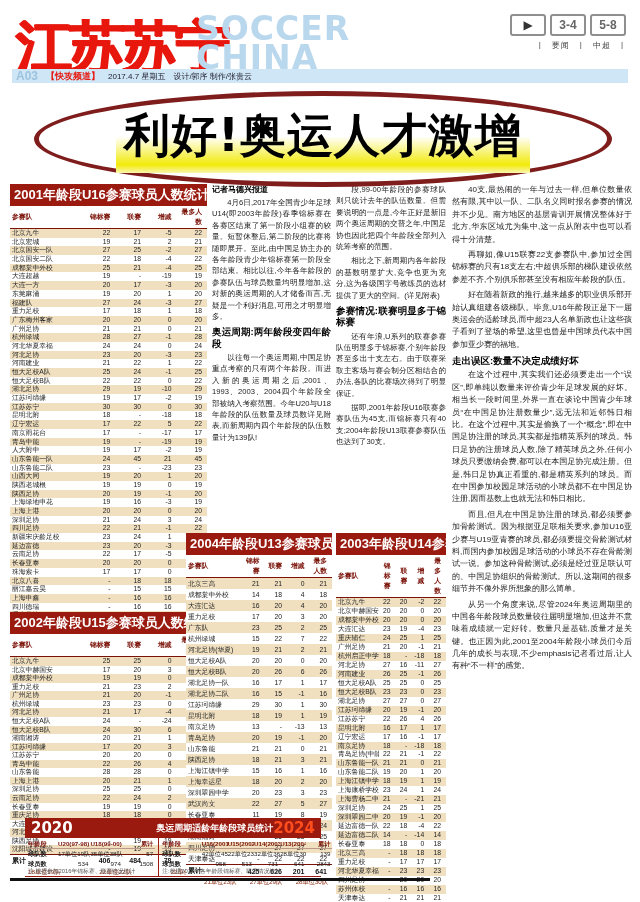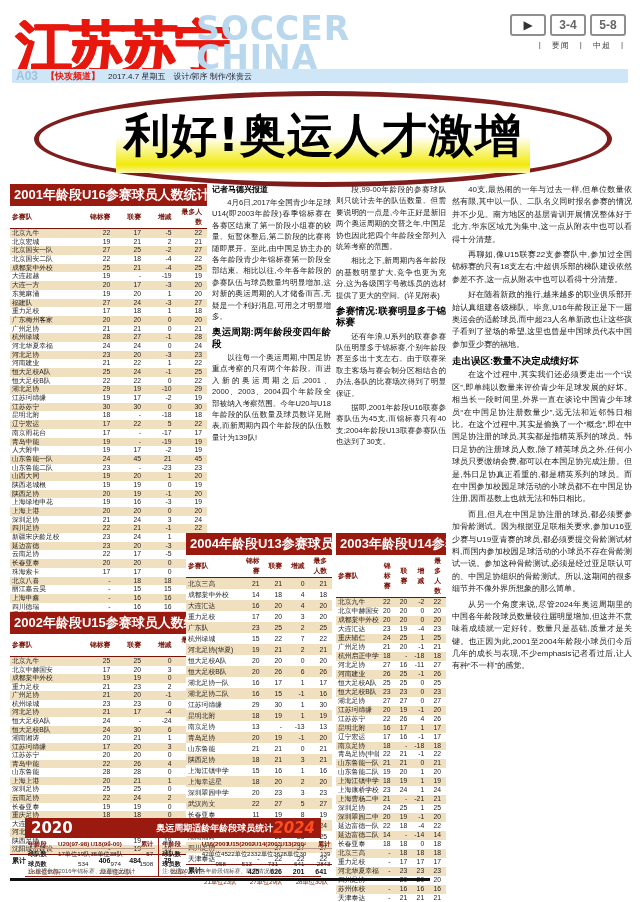--- a/index.html
+++ b/index.html
@@ -55,21 +55,21 @@
   #t-u13 .trow{line-height:1.62;}
   #t-u14 .trow{line-height:1.32;}
   .trow:nth-child(odd){background:#f0e0c0;}
   .ttotal{font-size:7px;font-weight:bold;border-top:1px solid #7a1208;padding:1px 0;color:#111;}
   .tcap{display:flex;justify-content:space-between;font-size:6.2px;color:#8a2a10;padding:1px 4px 0 18px;}
   
   #summary{position:absolute;left:25px;top:818px;width:296px;}
   .sumbar{background:#9a1a10;display:flex;align-items:center;padding:1px 6px;}
   .sumyear{font-size:15px;font-weight:900;font-family:"DejaVu Sans",sans-serif;}
   .y2020{color:#fff;}
-  .y2024{color:#ff4d1e;margin-left:auto;font-style:italic;}
+  .y2024{color:#ff4d1e;margin-left:auto;}
   .sumtitle{color:#fff;font-weight:bold;font-size:9px;flex:1;text-align:right;}
   .sumbody{display:flex;border-bottom:1px solid #9a1a10;}
   .sumblock{padding:1px 3px;}
   .sb-left{flex:0 0 43%;border-right:1px solid #9a1a10;}
   .sb-right{flex:1;}
   .srow{display:flex;font-size:6.2px;line-height:1.5;color:#222;}
   .srow.head{color:#7a1208;font-weight:bold;border-bottom:1px solid #b98;}
   .srow span{flex:1 1 0;text-align:right;padding-right:2px;white-space:nowrap;overflow:hidden;}
   .srow span:first-child{flex:0 0 22%;text-align:left;font-weight:bold;}
   .sumnote{font-size:5.8px;color:#555;line-height:1.3;}
@@ -1083,32 +1083,32 @@
       <span class="c2">15</span>
       <span class="c3">15</span>
       <span class="c4">15</span>
     </div>
   </div>
 
 <div id="col2" class="textcol">
     <div class="byline">记者马德兴报道</div>
     <div class="para">4月6日,2017年全国青少年足球U14(即2003年龄段)春季锦标赛在各赛区结束了第一阶段小组赛的较量。短暂休整后,第二阶段的比赛将随即展开。至此,由中国足协主办的各年龄段青少年锦标赛第一阶段全部结束。相比以往,今年各年龄段的参赛队伍与球员数量均明显增加,这对新的奥运周期的人才储备而言,无疑是一个利好消息,可用之才明显增多。</div>
     <div class="sub">奥运周期:两年龄段变四年龄段</div>
-    <div class="para">以往每一个奥运周期,中国足协重点考察的只有两个年龄段。而进入新的奥运周期之后,2001、2000、2003、2004四个年龄段全部被纳入考察范围。今年U20与U18年龄段的队伍数量及球员数详见附表,而新周期内四个年龄段的队伍数量计为139队!</div>
+    <div class="para">以往每一个奥运周期,中国足协重点考察的只有两个年龄段。而进入新的奥运周期之后,2001、1993、2003、2004四个年龄段全部被纳入考察范围。今年U20与U18年龄段的队伍数量及球员数详见附表,而新周期内四个年龄段的队伍数量计为139队!</div>
   </div>
 <div id="col3" class="textcol">
     <div class="para">段,99-00年龄段的参赛球队则只统计去年的队伍数量。但需要说明的一点是,今年正好是新旧两个奥运周期的交替之年,中国足协也因此把四个年龄段全部列入统筹考察的范围。</div>
     <div class="para">相比之下,新周期内各年龄段的基数明显扩大,竞争也更为充分,这为各级国字号教练员的选材提供了更大的空间。(详见附表)</div>
     <div class="sub">参赛情况:联赛明显多于锦标赛</div>
     <div class="para">还有年浪,U系列的联赛参赛队伍明显多于锦标赛,个别年龄段甚至多出十支左右。由于联赛采取主客场与赛会制分区相结合的办法,各队的比赛场次得到了明显保证。</div>
     <div class="para">据即,2001年龄段U16联赛参赛队伍为45支,而锦标赛只有40支;2004年龄段U13联赛参赛队伍也达到了30支。</div>
   </div>
 <div id="col4" class="textcol">
     <div class="para">40支,最热闹的一年与过去一样,但单位数量依然有限,其中以一队、二队名义同时报名参赛的情况并不少见。南方地区的基层青训开展情况整体好于北方,华东区域尤为集中,这一点从附表中也可以看得十分清楚。</div>
-    <div class="para">再聊如,像U15联赛22支参赛队中,参加过全国锦标赛的只有18支左右;中超俱乐部的梯队建设依然参差不齐,这一点从附表中也可以看得十分清楚。</div>
+    <div class="para">再聊如,像U15联赛22支参赛队中,参加过全国锦标赛的只有18支左右;中超俱乐部的梯队建设依然参差不齐,个别俱乐部甚至没有相应年龄段的队伍。</div>
     <div class="para">好在随着新政的推行,越来越多的职业俱乐部开始认真组建各级梯队。毕竟,U16年龄段正是下一届奥运会的适龄球员,而中超23人名单新政也让这些孩子看到了登场的希望,这里也曾是中国球员代表中国参加亚少赛的福地。</div>
     <div class="sub">走出误区:数量不决定成绩好坏</div>
     <div class="para">在这个过程中,其实我们还必须要走出一个“误区”,即单纯以数量来评价青少年足球发展的好坏。相当长一段时间里,外界一直在谈论中国青少年球员“在中国足协注册数量少”,远无法和近邻韩日相比。在这个过程中,其实是偷换了一个“概念”,即在中国足协注册的球员,其实都是指精英系列的球员。韩日足协的注册球员人数,除了精英球员之外,任何小球员只要缴纳会费,都可以在本国足协完成注册。但是,韩日足协真正看重的,都是精英系列的球员。而在中国参加校园足球活动的小球员都不在中国足协注册,因而基数上也就无法和韩日相比。</div>
     <div class="para">而且,但凡在中国足协注册的球员,都必须要参加骨龄测试。因为根据亚足联相关要求,参加U16亚少赛与U19亚青赛的球员,都必须要提交骨龄测试材料,而国内参加校园足球活动的小球员不存在骨龄测试一说。参加这种骨龄测试,必须是经过亚足联认可的、中国足协组织的骨龄测试。所以,这期间的很多细节并不像外界所想象的那么简单。</div>
     <div class="para">从另一个角度来说,尽管2024年奥运周期里的中国各年龄段球员数量较往届明显增加,但这并不意味着成绩就一定好转。数量只是基础,质量才是关键。也正因为此,2001至2004年龄段小球员们今后几年的成长与表现,不少emphasis记者看过后,让人有种“不一样”的感觉。</div>
   </div>
 
 <div id="summary">
   <div class="sumbar">
     <span class="sumyear y2020">2020</span>

